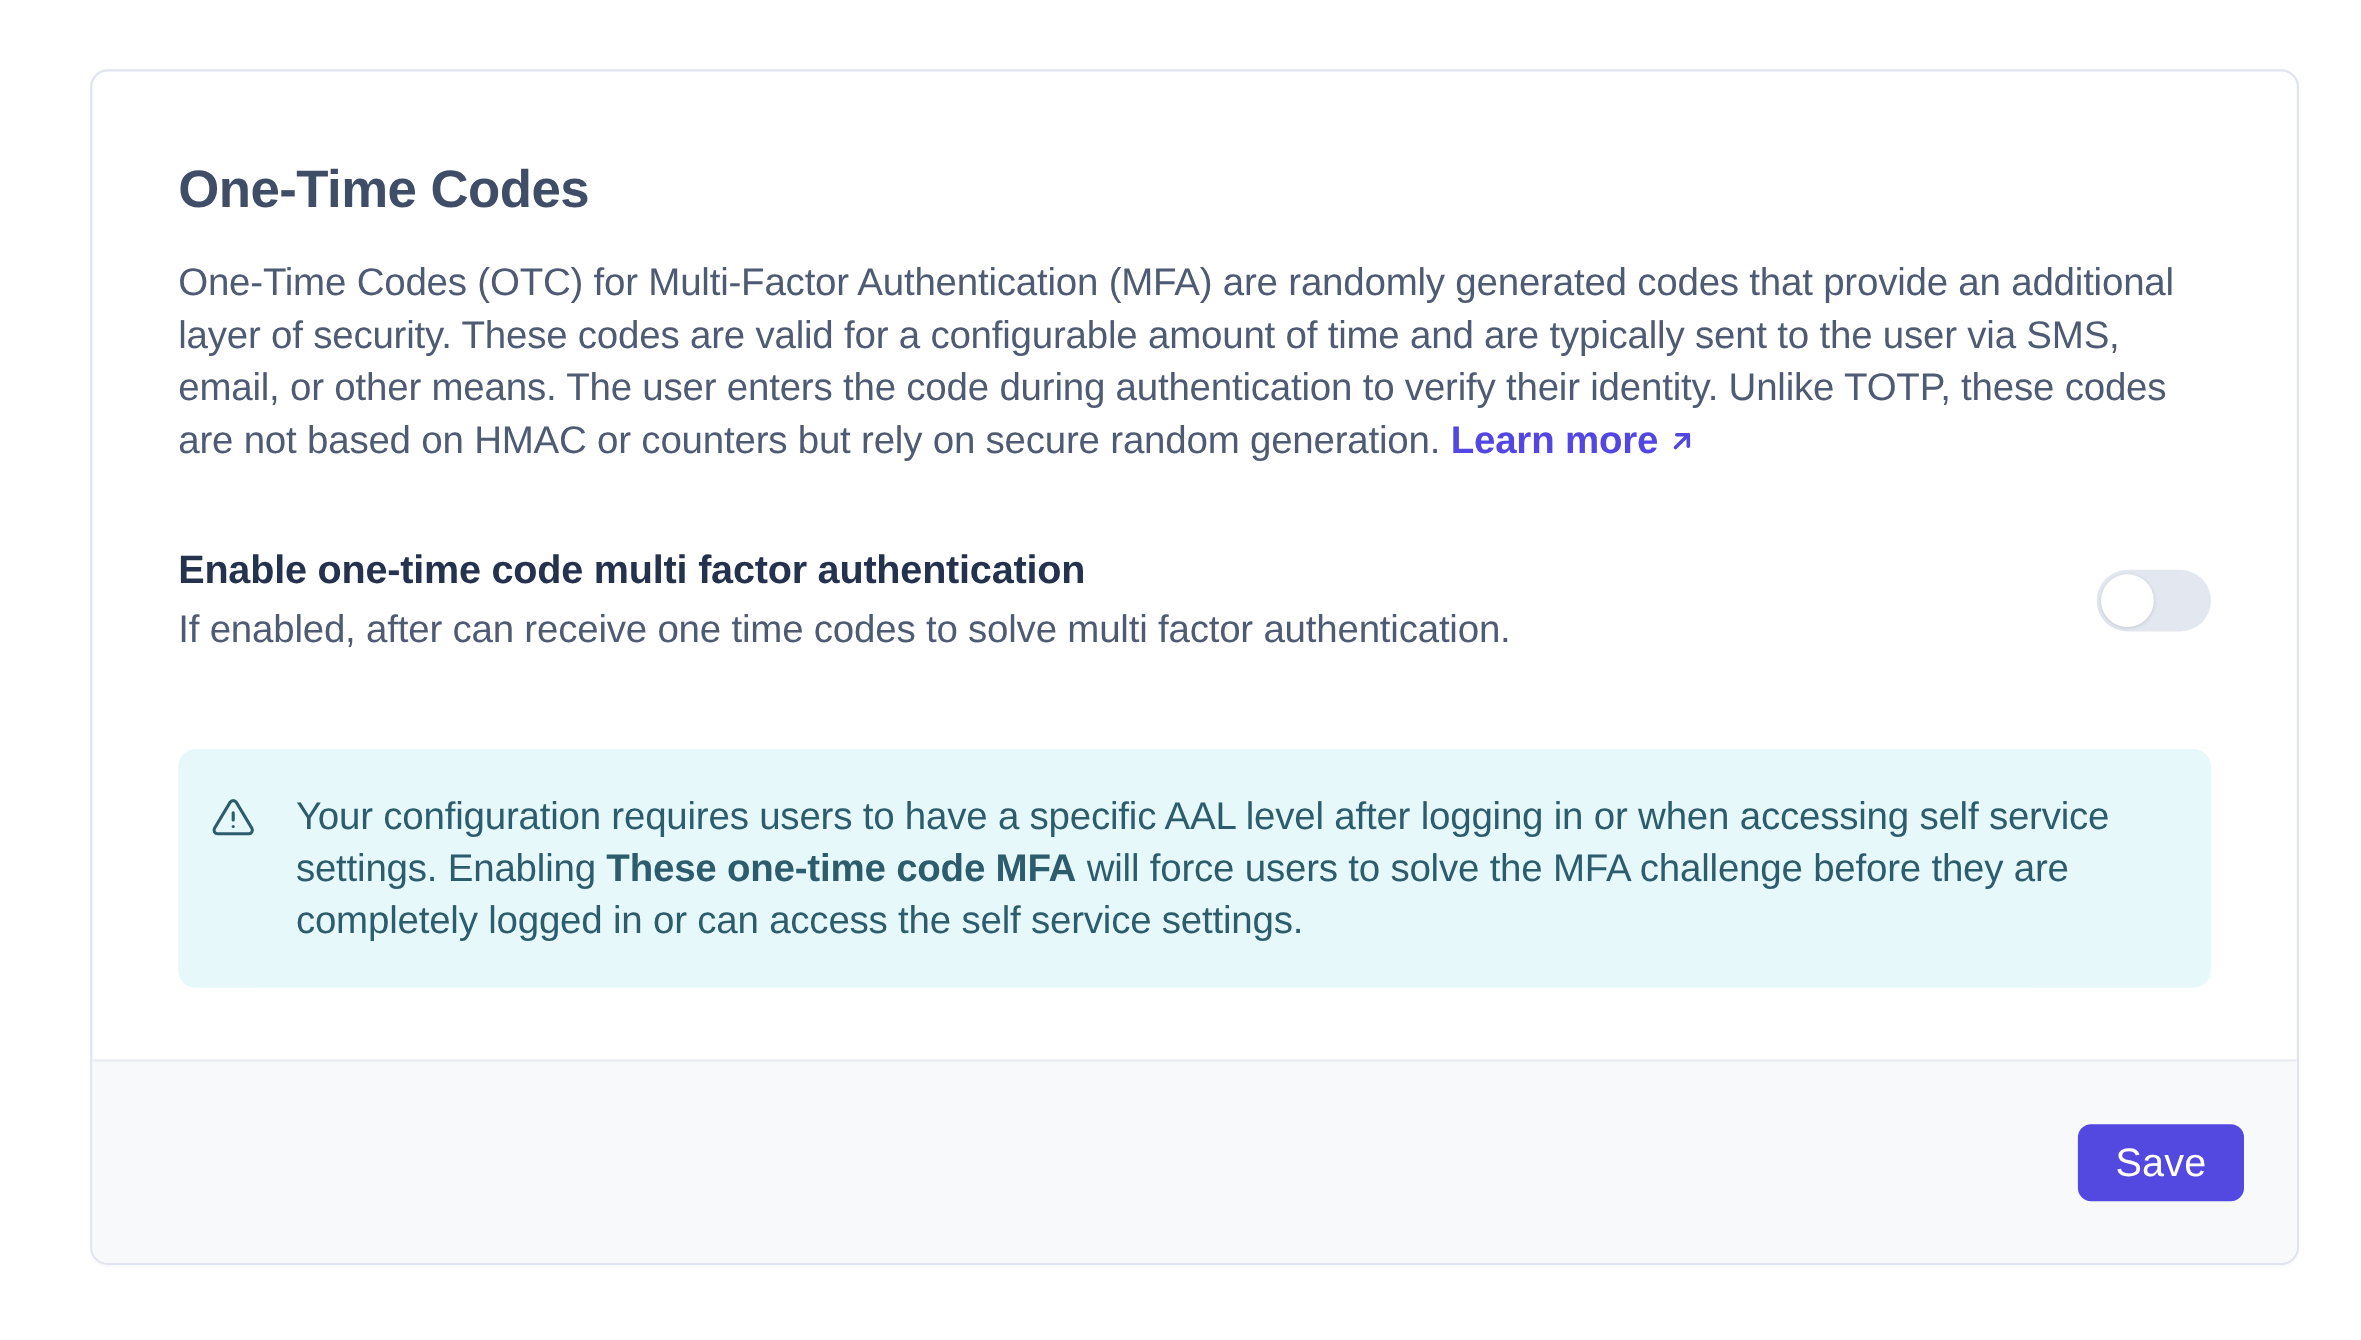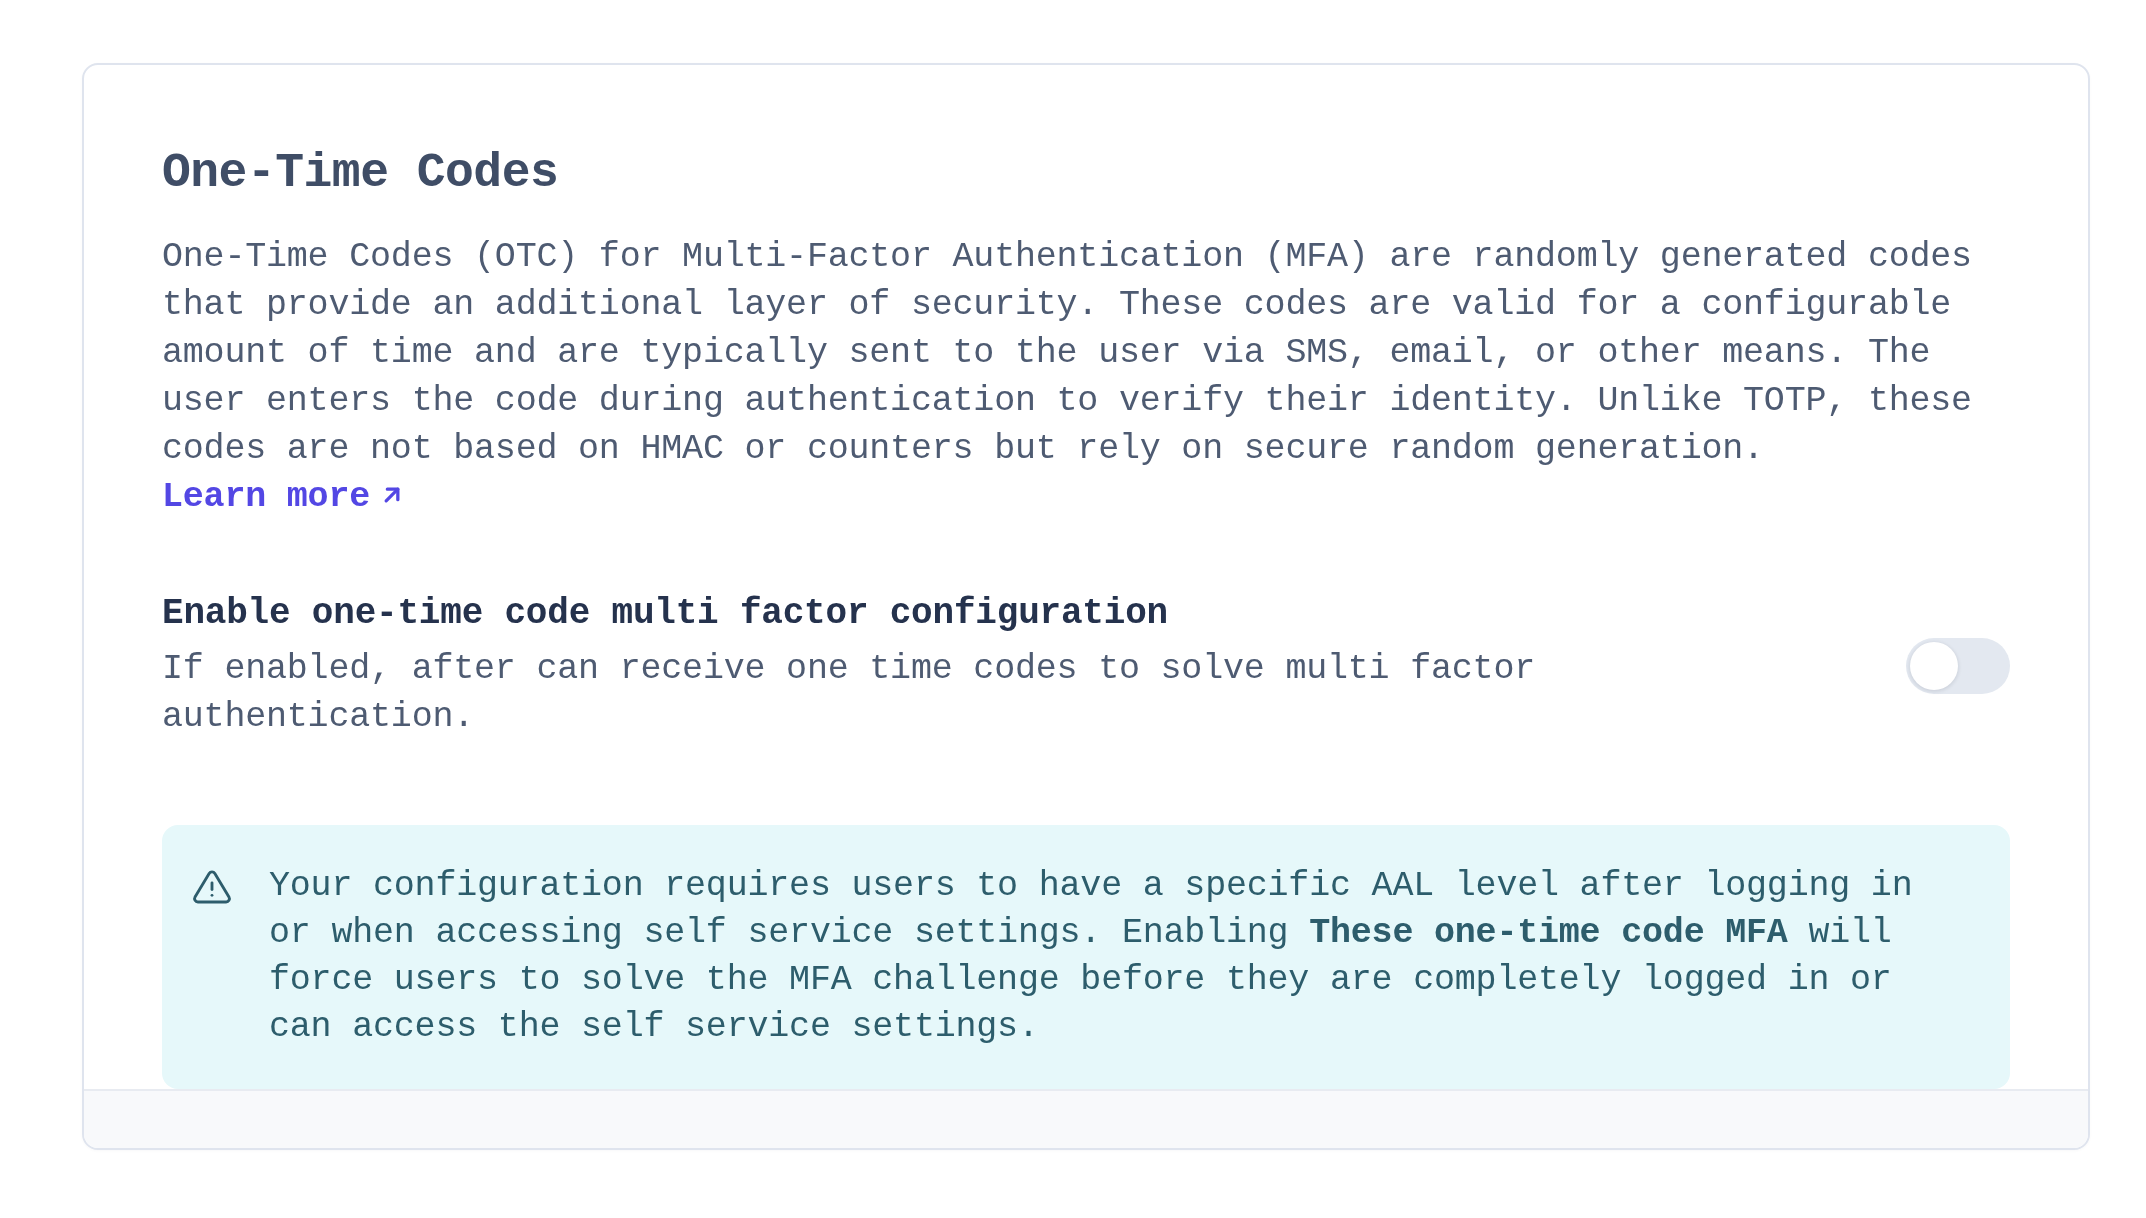--- a/index.html
+++ b/index.html
@@ -15,21 +15,20 @@
   .card {
     position: absolute;
     left: 82px; top: 63px;
     width: 2008px; height: 1087px;
     background: #ffffff;
     border: 2px solid #DFE4EE;
     border-radius: 16px;
     display: flex; flex-direction: column;
     overflow: hidden;
     box-shadow: 0 1px 3px rgba(30, 41, 59, 0.03);
-    font-family: Liberation Mono, monospace;
   }
 
   .card-body { flex: 1 1 auto; padding: 78px 78px 0 78px; }
 
   h1.title {
     font-size: 48px; line-height: 60px;
     font-weight: 700; letter-spacing: -0.5px;
     color: #3F4D66;
   }
 
@@ -145,21 +144,21 @@
 
       <p class="desc"><span>One-Time Codes (OTC) for Multi-Factor Authentication (MFA) are randomly generated codes that provide an additional layer of security. These codes are valid for a configurable amount of time and are typically sent to the user via SMS, email, or other means. The user enters the code during authentication to verify their identity. Unlike TOTP, these codes are not based on HMAC or counters but rely on secure random generation.</span>
         <a class="learn-more" href="#"><span>Learn more</span><svg viewBox="0 0 24 24" fill="none" stroke="#5347E4" stroke-width="2.8" stroke-linecap="round" stroke-linejoin="round">
               <path d="M7 17 L17 7"></path>
               <path d="M8 7 H17 V16"></path>
             </svg></a>
       </p>
 
       <div class="toggle-row">
         <div class="toggle-texts">
-          <div class="toggle-label">Enable one-time code multi factor configuration</div>
+          <div class="toggle-label">Enable one-time code multi factor authentication</div>
           <div class="toggle-sublabel">If enabled, after can receive one time codes to solve multi factor authentication.</div>
         </div>
         <div class="toggle" role="switch" aria-checked="false">
           <div class="knob"></div>
         </div>
       </div>
 
       <div class="notice">
         <svg class="warn" viewBox="0 0 24 24" fill="none" stroke="#2D5D6C" stroke-width="1.7" stroke-linecap="round" stroke-linejoin="round">
           <path d="M10.29 3.86 1.82 18a2 2 0 0 0 1.71 3h16.94a2 2 0 0 0 1.71-3L13.71 3.86a2 2 0 0 0-3.42 0z"></path>

